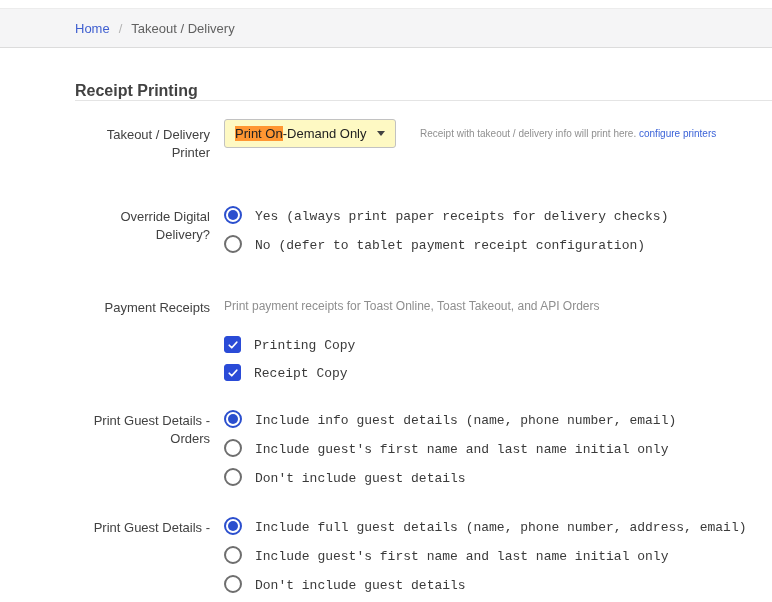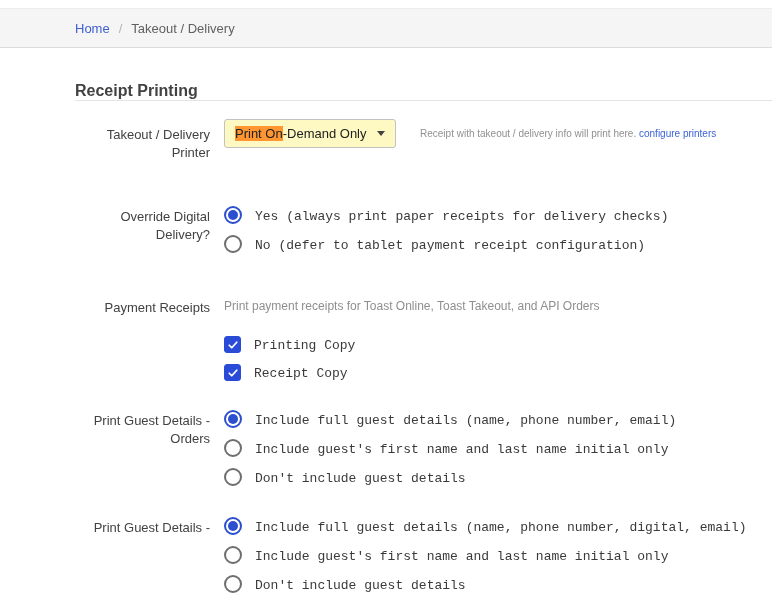--- a/index.html
+++ b/index.html
@@ -206,41 +206,41 @@
     </div>
 
     <div class="row row-guest-takeout">
       <div class="row-label">
         <span>Print Guest Details -</span>
         <span>Orders</span>
       </div>
       <div class="row-control">
         <label class="option">
           <span class="radio checked"></span>
-          <span class="option-text">Include full guest details (name, phone number, email)</span>
+          <span class="option-text">Include info guest details (name, phone number, email)</span>
         </label>
         <label class="option">
           <span class="radio"></span>
           <span class="option-text">Include guest's first name and last name initial only</span>
         </label>
         <label class="option">
           <span class="radio"></span>
           <span class="option-text">Don't include guest details</span>
         </label>
       </div>
     </div>
 
     <div class="row row-guest-delivery">
       <div class="row-label">
         <span>Print Guest Details -</span>
       </div>
       <div class="row-control">
         <label class="option">
           <span class="radio checked"></span>
-          <span class="option-text">Include full guest details (name, phone number, digital, email)</span>
+          <span class="option-text">Include full guest details (name, phone number, address, email)</span>
         </label>
         <label class="option">
           <span class="radio"></span>
           <span class="option-text">Include guest's first name and last name initial only</span>
         </label>
         <label class="option">
           <span class="radio"></span>
           <span class="option-text">Don't include guest details</span>
         </label>
       </div>

